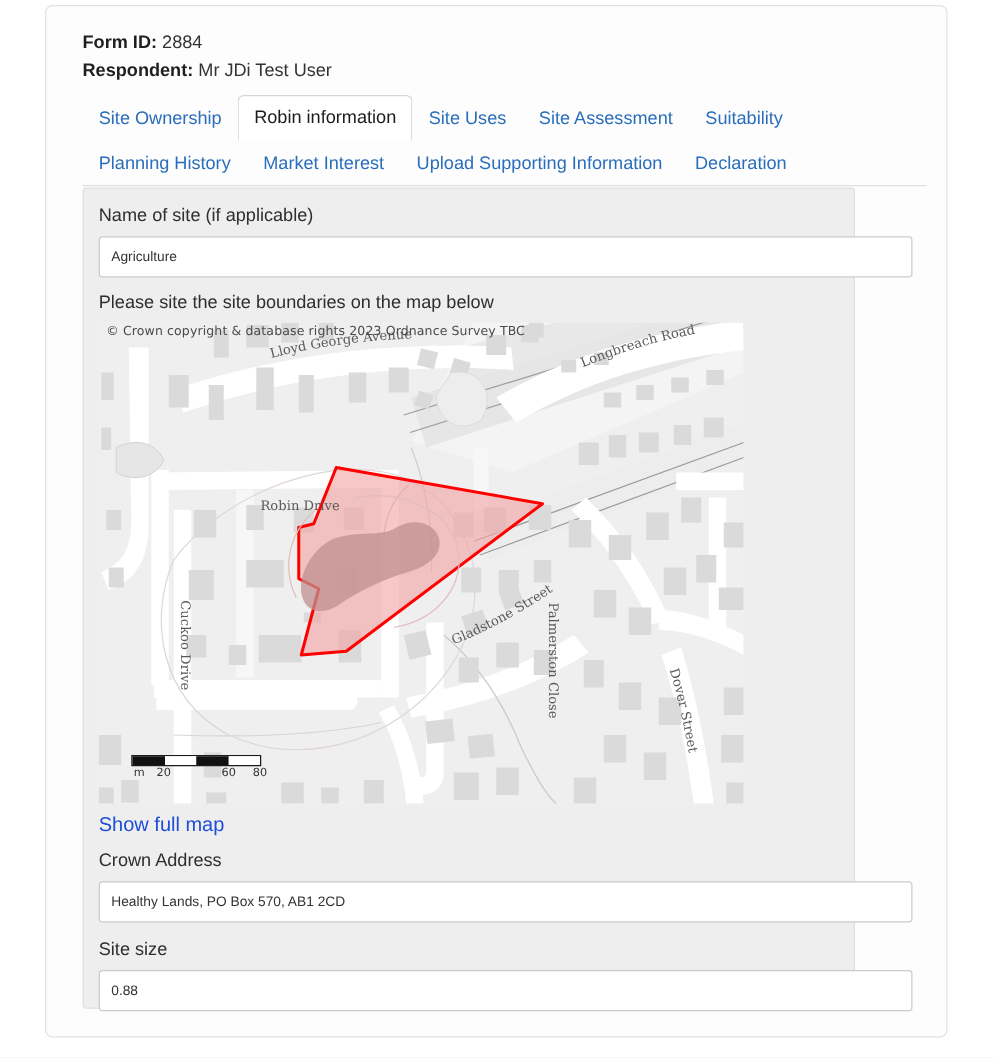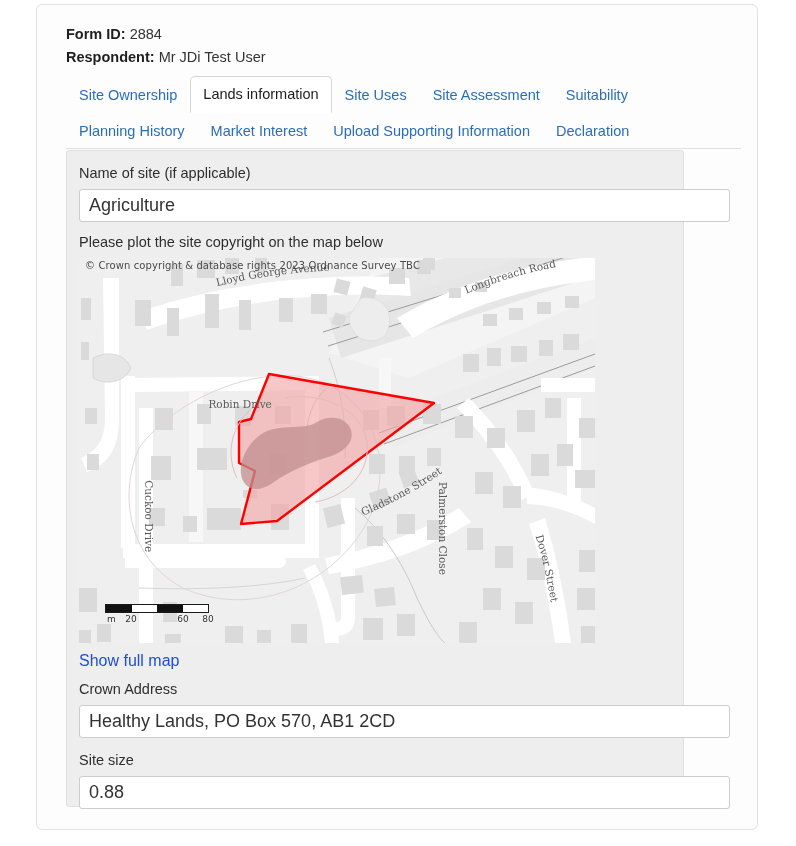--- a/index.html
+++ b/index.html
@@ -115,21 +115,21 @@
   }
   .text-input {
     display: block;
     width: 100%;
     height: 33px;
     box-sizing: border-box;
     background: #ffffff;
     border: 1px solid #cccccc;
     border-radius: 3px;
     font-family: "Liberation Sans", sans-serif;
-    font-size: 18px;
+    font-size: 11px;
     color: #333333;
     padding: 0 9px;
     outline: none;
   }
 
   .panel-inner {
     position: absolute;
     left: 12px;
     top: 12px;
     width: 651px;
@@ -207,42 +207,42 @@
     </div>
     <div class="meta-line">
       <span class="meta-label">Respondent:</span>
       <span class="meta-value">Mr JDi Test User</span>
     </div>
   </div>
 
   <div class="tabs">
     <div class="tab-row">
       <div class="tab">Site Ownership</div>
-      <div class="tab active">Lands information</div>
+      <div class="tab active">Robin information</div>
       <div class="tab">Site Uses</div>
       <div class="tab">Site Assessment</div>
       <div class="tab">Suitability</div>
     </div>
     <div class="tab-row second">
       <div class="tab">Planning History</div>
       <div class="tab">Market Interest</div>
       <div class="tab">Upload Supporting Information</div>
       <div class="tab">Declaration</div>
     </div>
   </div>
 
   <div class="panel">
     <div class="panel-inner">
 
       <div class="field-label">Name of site (if applicable)</div>
       <input class="text-input" type="text" value="Agriculture" style="">
 
       <div class="spacer-10"></div>
 
-      <div class="field-label">Please plot the site copyright on the map below</div>
+      <div class="field-label">Please site the site boundaries on the map below</div>
 
       <div class="map-wrap">
         <svg class="map-svg" width="516" height="385" viewBox="0 0 516 385">
           <defs>
             <clipPath id="mapclip">
                 <rect x="0" y="0" width="516" height="385"></rect>
               </clipPath>
           </defs>
           <g clip-path="url(#mapclip)">
 

